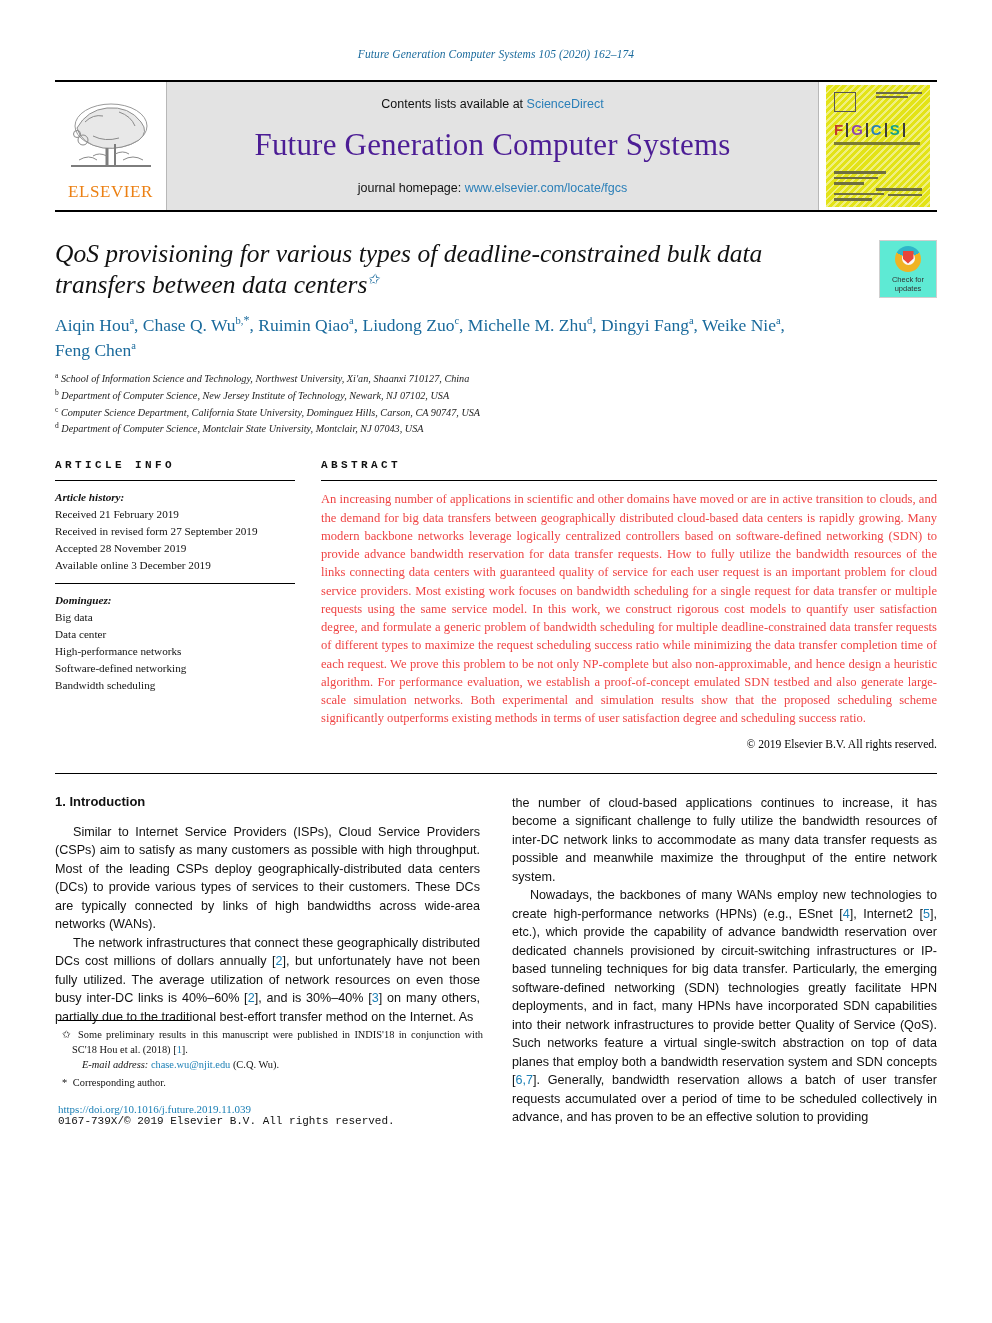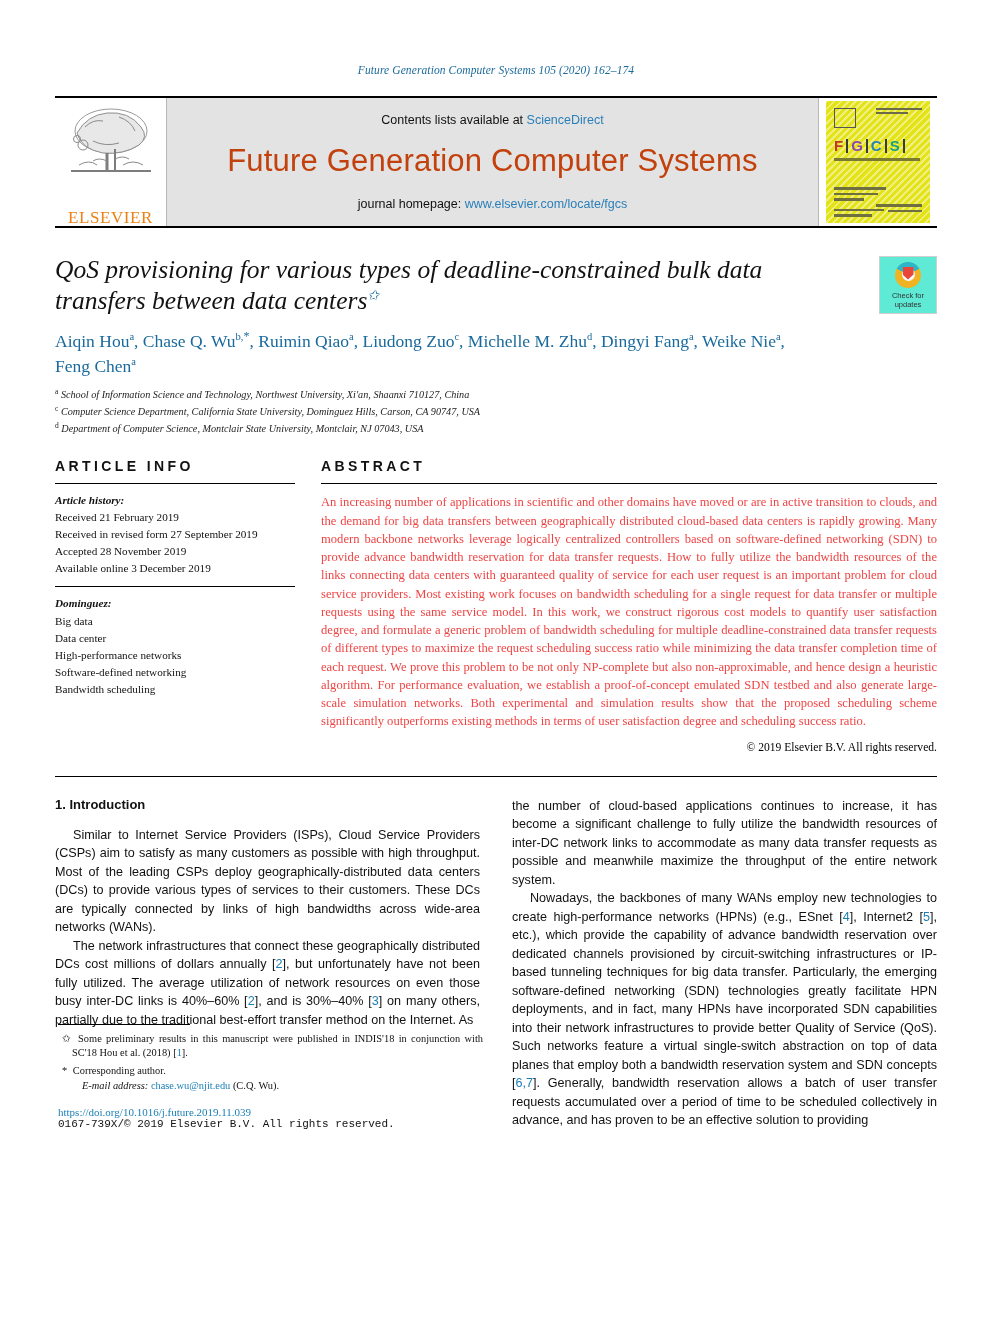--- a/index.html
+++ b/index.html
@@ -13,21 +13,21 @@
     font-family: "Liberation Serif", serif;
     color: #000000;
     position: relative;
     overflow: hidden;
   }
   .page {
     position: relative;
     width: 992px;
     height: 1323px;
     box-sizing: border-box;
-    padding: 16px 55px;
+    padding: 0 55px;
   }
 
   
   .running-head {
     text-align: center;
     color: #1a6a9c;
     font-size: 11.5px;
     font-style: italic;
     font-family: "Liberation Serif", serif;
     padding-top: 48px;
@@ -43,21 +43,21 @@
     align-items: stretch;
     height: 128px;
   }
   .elsevier-logo {
     width: 112px;
     flex: 0 0 112px;
     border-right: 1px solid #b8b8b8;
     display: flex;
     flex-direction: column;
     align-items: center;
-    justify-content: space-between;
+    justify-content: center;
     padding-top: 5px;
     box-sizing: border-box;
     background: #fff;
   }
   .tree-svg { display:block; }
   .elsevier-word {
     color: #ec8013;
     font-family: "Liberation Serif", serif;
     font-size: 17px;
     letter-spacing: .6px;
@@ -74,23 +74,23 @@
     position: relative;
   }
   .contents-line {
     font-family: "Liberation Sans", sans-serif;
     font-size: 12.5px;
     color: #111;
     margin-top: 4px;
   }
   .contents-line a { color: #2a7fb8; text-decoration: none; }
   .journal-title {
-    font-family: Liberation Sans, sans-serif;
+    font-family: Liberation Serif, serif;
     font-size: 31px;
-    color: #c2410c;
+    color: #4c1d95;
     margin: 16px 0 18px 0;
     letter-spacing: .2px;
   }
   .homepage-line {
     font-family: "Liberation Sans", sans-serif;
     font-size: 12.5px;
     color: #111;
     margin-bottom: 4px;
   }
   .homepage-line a { color: #2a7fb8; text-decoration: none; }
@@ -205,23 +205,23 @@
 
   
   .info-abstract {
     margin-top: 22px;
     display: flex;
     gap: 26px;
   }
   .col-info { width: 240px; flex: 0 0 240px; }
   .col-abstract { flex: 1 1 auto; }
   .sec-label {
-    font-family: Liberation Sans, sans-serif;
+    font-family: Liberation Mono, monospace;
     font-weight: bold;
-    font-size: 14px;
+    font-size: 11px;
     letter-spacing: 3.4px;
     color: #111;
   }
   .rule { border-top: 1.2px solid #000; margin-top: 9px; }
   .rule-thin { border-top: 1px solid #000; margin: 9px 0 8px 0; }
   .info-body {
     font-family: "Liberation Serif", serif;
     font-size: 11.2px;
     line-height: 1.52;
     margin-top: 8px;
@@ -384,20 +384,21 @@
       <div class="crossmark-text">
         <span>Check for</span><br>
         <span>updates</span>
       </div>
     </div>
 
     <div class="authors">Aiqin Hou<sup>a</sup>, Chase Q. Wu<sup>b,<span class="star">*</span></sup>, Ruimin Qiao<sup>a</sup>, Liudong Zuo<sup>c</sup>, Michelle M. Zhu<sup>d</sup>, Dingyi Fang<sup>a</sup>, Weike Nie<sup>a</sup>, Feng Chen<sup>a</sup></div>
 
     <div class="affiliations">
       <div><sup>a</sup> <span>School of Information Science and Technology, Northwest University, Xi'an, Shaanxi 710127, China</span></div>
+      <div><sup>b</sup> <span>Department of Computer Science, New Jersey Institute of Technology, Newark, NJ 07102, USA</span></div>
       <div><sup>c</sup> <span>Computer Science Department, California State University, Dominguez Hills, Carson, CA 90747, USA</span></div>
       <div><sup>d</sup> <span>Department of Computer Science, Montclair State University, Montclair, NJ 07043, USA</span></div>
     </div>
   </div>
 
   <div class="info-abstract">
 
     <div class="col-info">
       <div class="sec-label">ARTICLE INFO</div>
       <div class="rule"></div>
@@ -432,22 +433,22 @@
   <div class="body-cols">
 
     <div class="col">
       <div class="sec-head">1. Introduction</div>
       <p class="body-text">Similar to Internet Service Providers (ISPs), Cloud Service Providers (CSPs) aim to satisfy as many customers as possible with high throughput. Most of the leading CSPs deploy geographically-distributed data centers (DCs) to provide various types of services to their customers. These DCs are typically connected by links of high bandwidths across wide-area networks (WANs).</p>
       <p class="body-text"><span>The network infrastructures that connect these geographically distributed DCs cost millions of dollars annually [</span><a class="cite" href="#">2</a><span>], but unfortunately have not been fully utilized. The average utilization of network resources on even those busy inter-DC links is 40%–60% [</span><a class="cite" href="#">2</a><span>], and is 30%–40% [</span><a class="cite" href="#">3</a><span>] on many others, partially due to the traditional best-effort transfer method on the Internet. As</span></p>
 
       <div class="footnote-area">
         <div class="fn-rule"></div>
         <div class="footnote footnote-indent"><span class="marker">✩</span> <span>Some preliminary results in this manuscript were published in INDIS'18 in conjunction with SC'18 Hou et al. (2018) [</span><a class="cite" href="#">1</a><span>].</span></div>
+        <div class="footnote" style="padding-left:24px"><span style="font-style:italic">E-mail address:</span> <a class="lnk" href="#">chase.wu@njit.edu</a> <span>(C.Q. Wu).</span></div>
         <div class="footnote footnote-indent" style="margin-top:3px"><span class="marker">*</span> <span>Corresponding author.</span></div>
-        <div class="footnote" style="padding-left:24px"><span style="font-style:italic">E-mail address:</span> <a class="lnk" href="#">chase.wu@njit.edu</a> <span>(C.Q. Wu).</span></div>
         <div class="doi-line"><a class="lnk" href="#">https://doi.org/10.1016/j.future.2019.11.039</a></div>
         <div class="issn-line">0167-739X/© 2019 Elsevier B.V. All rights reserved.</div>
       </div>
     </div>
 
     <div class="col">
       <p class="body-text no-indent">the number of cloud-based applications continues to increase, it has become a significant challenge to fully utilize the bandwidth resources of inter-DC network links to accommodate as many data transfer requests as possible and meanwhile maximize the throughput of the entire network system.</p>
       <p class="body-text"><span>Nowadays, the backbones of many WANs employ new technologies to create high-performance networks (HPNs) (e.g., ESnet [</span><a class="cite" href="#">4</a><span>], Internet2 [</span><a class="cite" href="#">5</a><span>], etc.), which provide the capability of advance bandwidth reservation over dedicated channels provisioned by circuit-switching infrastructures or IP-based tunneling techniques for big data transfer. Particularly, the emerging software-defined networking (SDN) technologies greatly facilitate HPN deployments, and in fact, many HPNs have incorporated SDN capabilities into their network infrastructures to provide better Quality of Service (QoS). Such networks feature a virtual single-switch abstraction on top of data planes that employ both a bandwidth reservation system and SDN concepts [</span><a class="cite" href="#">6,7</a><span>]. Generally, bandwidth reservation allows a batch of user transfer requests accumulated over a period of time to be scheduled collectively in advance, and has proven to be an effective solution to providing</span></p>
     </div>
   </div>

